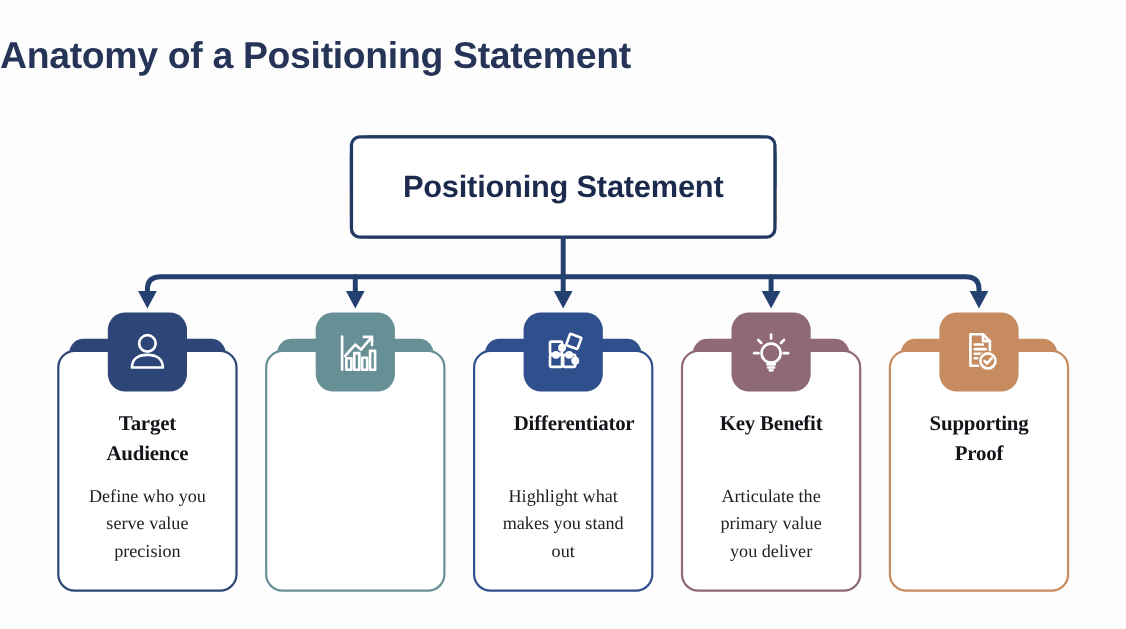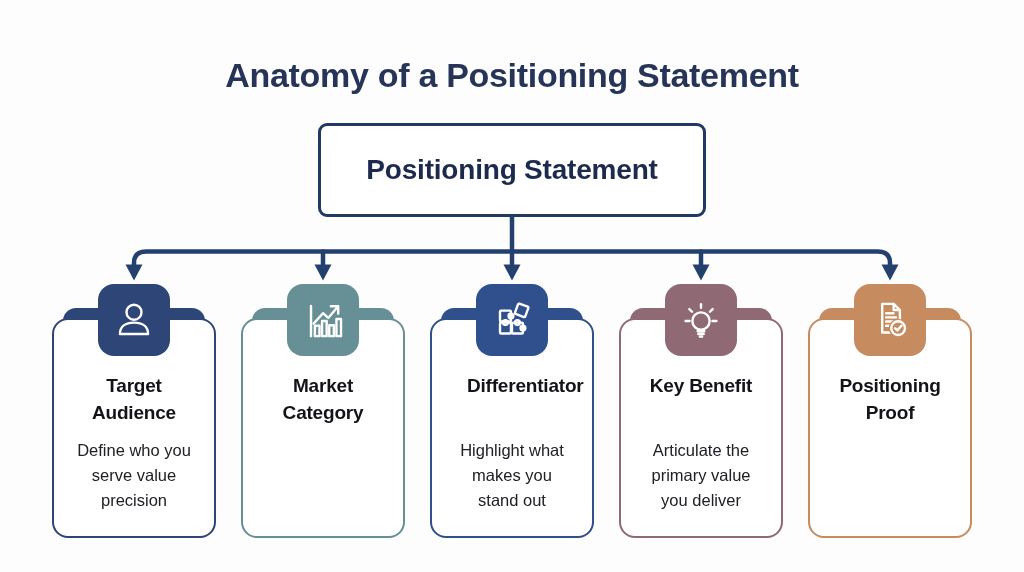--- a/index.html
+++ b/index.html
@@ -6,22 +6,22 @@
   html,body { background: #ffffff; }
   .page {
     position: relative;
     width: 1024px; height: 572px;
     background: var(--bg, #fdfdfe);
     font-family: "Liberation Sans", sans-serif;
     overflow: hidden;
   }
   
   .main-title {
-    position: absolute; top: 56px; left: 0; width: 100%;
-    text-align: center;
+    position: absolute; top: 32px; left: 0; width: 100%;
+    text-align: left;
     font-size: 34px; font-weight: bold; letter-spacing: -0.3px;
     color: var(--title, #263457);
   }
   
   .root-box {
     position: absolute; left: 318px; top: 123px;
     width: 388px; height: 94px;
     border-radius: 18px; padding: 0;
     background: linear-gradient(to bottom, var(--navy, #2e4a7c) 0 50%, var(--copper, #c48d68) 50% 100%);
   }
@@ -37,21 +37,21 @@
   
   .connector { position: absolute; inset: 0; pointer-events: none; }
   .connector path.line {
     stroke: var(--arrow, #24406e); stroke-width: 4.5;
     fill: none; stroke-linecap: round;
   }
   .connector path.head { fill: var(--arrow, #24406e); stroke: none; }
   
   .cards {
     position: absolute; left: 52px; top: 284px;
-    width: 920px; display: flex; gap: 25px;
+    width: 920px; display: flex; gap: 25px; font-family: Liberation Serif, serif;
   }
   .card { position: relative; width: 164px; height: 254px; }
   .card .tab {
     position: absolute; top: 24px; left: 11px; right: 11px; height: 34px;
     background: var(--c); border-radius: 13px; z-index: 0;
   }
   .card .body {
     position: absolute; top: 34px; left: 0; right: 0; bottom: 0;
     background: #ffffff;
     border: 2.5px solid var(--c);
@@ -135,21 +135,20 @@
           <path class="stk" d="M12.5 10.5 V 39.5"></path>
           <rect class="stk" x="16.2" y="29.5" width="4.4" height="10"></rect>
           <rect class="stk" x="23.1" y="25" width="4.4" height="14.5"></rect>
           <rect class="stk" x="30" y="29" width="4.4" height="10.5"></rect>
           <rect class="stk" x="36.9" y="23" width="4.4" height="16.5"></rect>
           <path class="stk" d="M15 27.5 L24 17.5 L29 22 L38 11.5"></path>
           <path class="stk" d="M31.5 10.8 H 38.6 V 17.9"></path>
         </svg>
       </div>
       <div class="body">
-        <h3>Market Category</h3>
       </div>
     </div>
 
     <div class="card" style="--c: #2f4f8d;">
       <div class="tab"></div>
       <div class="icon">
         <svg viewBox="0 0 48 48">
           <rect class="stk" x="12.5" y="15" width="10.5" height="10.5" rx="1"></rect>
           <rect class="stk" x="12.5" y="26.5" width="10.5" height="10.5" rx="1"></rect>
           <rect class="stk" x="24" y="26.5" width="10.5" height="10.5" rx="1"></rect>
@@ -191,18 +190,18 @@
         <svg viewBox="0 0 48 48">
           <path class="stk" d="M16.5 8.5 h11 L33.5 14.5 V 36 H 16.5 z"></path>
           <path class="stk" d="M27.5 8.5 V 14.5 H 33.5"></path>
           <path class="stk" d="M20.3 17.5 h7 M20.3 21.5 h9.5 M20.3 25.5 h9.5 M20.3 29.5 h6"></path>
           <circle cx="31.8" cy="31.8" r="9" fill="var(--c)" stroke="none"></circle>
           <circle class="stk" cx="31.8" cy="31.8" r="6.6"></circle>
           <path class="stk" d="M28.9 31.9 l2.1 2.1 l4 -4.5"></path>
         </svg>
       </div>
       <div class="body">
-        <h3>Positioning Proof</h3>
+        <h3>Supporting Proof</h3>
       </div>
     </div>
 
   </div>
 </div>
 
 </body></html>

